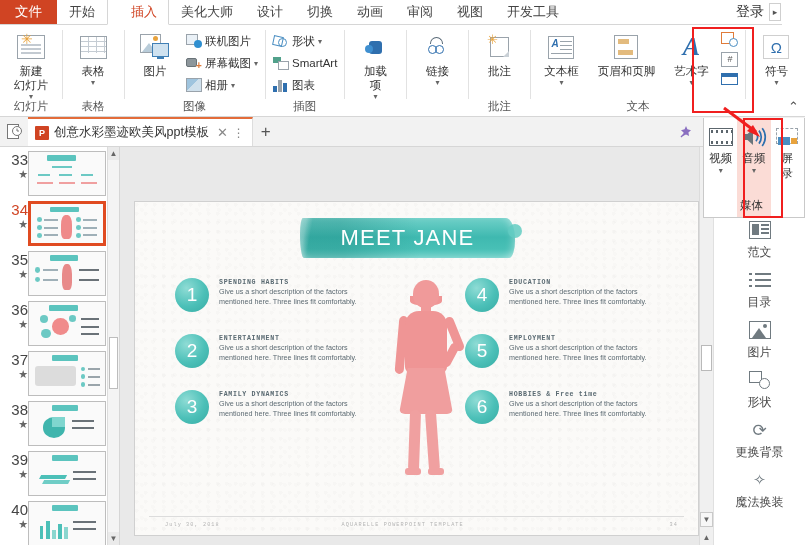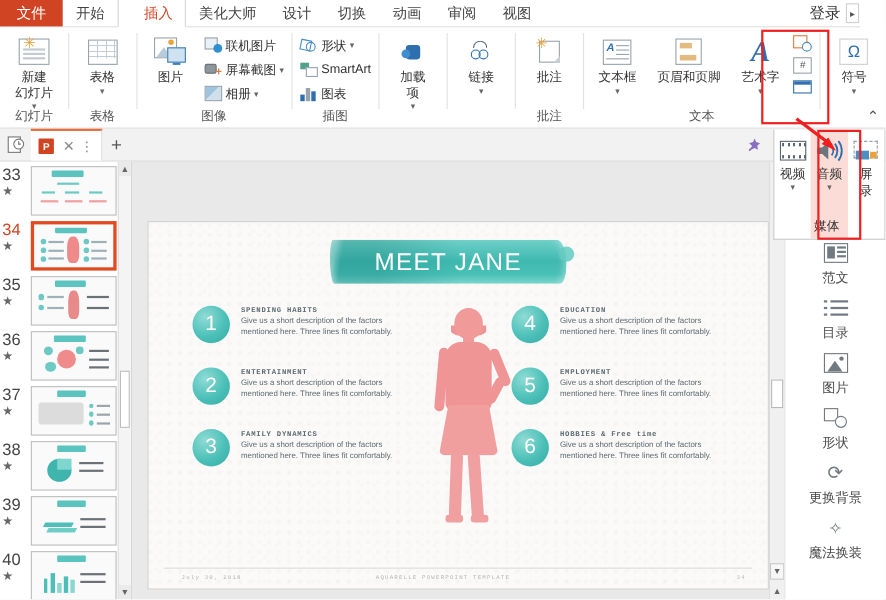--- a/index.html
+++ b/index.html
@@ -154,21 +154,21 @@
   .multiwin { display:flex;align-items:center;gap:3px;font-size:12px;color:#333;padding-left:6px;border-left:1px solid #dcdcdc;}
   .multiwin .sq{width:11px;height:9px;border:1.3px solid #777;position:relative;}
   .multiwin .sq::after{content:"";position:absolute;left:2px;top:-3px;width:11px;height:9px;border:1.3px solid #777;background:#f2f2f2;}
 
   
   .thumbpanel {
     position: absolute; left: 0; top: 147px; width: 120px; height: 398px;
     background: #fff; border-right: 1px solid #d6d6d6; overflow: hidden;
   }
   .thumbrow { display: flex; align-items: flex-start; padding: 4px 2px 4px 2px; height: 50px; }
-  .thumb-meta { width: 26px; text-align: left; padding-top: 1px; }
+  .thumb-meta { width: 26px; text-align: right; padding-top: 1px; }
   .thumb-num { font-size: 15px; color: #444; line-height: 16px; }
   .thumb-num.sel { color: #d04423; }
   .thumb-star { font-size: 11px; color: #666; line-height: 12px; }
   .thumb-frame { width: 78px; height: 45px; border: 1px solid #bdbdbd; background: #fafafa; position: relative; overflow: hidden; }
   .thumb-frame.sel { border: 3px solid #e04b21; }
   .tcap { position:absolute; left:14%; top:8%; width:42%; height:10%; background:#5bc4be; border-radius:1px;}
   .tdot { position:absolute; width:7%; height:12%; border-radius:50%; background:#6cc9c4; }
   .tline { position:absolute; height:5%; background:#9fb0b8; }
   .tperson { position:absolute; background:#ef8a8a; border-radius:40% 40% 30% 30%; }
 
@@ -324,20 +324,23 @@
       </div>
     <div class="tab">
         <span>动画</span>
       </div>
     <div class="tab">
         <span>审阅</span>
       </div>
     <div class="tab">
         <span>视图</span>
       </div>
+    <div class="tab">
+        <span>开发工具</span>
+      </div>
     <div class="tab tab-login">
         <span>登录</span>
       </div>
     <div class="tab-arrow">
         <span>▸</span>
       </div>
   </div>
 
   <div class="ribbon">
 
@@ -581,20 +584,21 @@
   <div class="docbar">
     <div class="docbar-lead">
       <svg width="17" height="17" viewBox="0 0 17 17">
           <rect x="1.5" y="1.5" width="11" height="14" fill="#fff" stroke="#777"></rect>
           <circle cx="11" cy="8" r="4.5" fill="#fff" stroke="#777"></circle>
           <path d="M11 5.5 V8 h2" stroke="#777" fill="none"></path>
         </svg>
     </div>
     <div class="doctab">
       <span class="pptico">P</span>
+      <span>创意水彩墨迹欧美风ppt模板</span>
       <span class="x">✕</span>
       <span class="dots">⋮</span>
     </div>
     <div class="docbar-plus">+</div>
     <div class="docbar-right">
       <span class="dbi">
         <svg width="14" height="14" viewBox="0 0 14 14">
             <path d="M7 1 l1.4 3.2 L12 5.2 l-2.6 2.4 .7 3.5 L7 9.5 3.9 11.1 l.7-3.5 L2 5.2 l3.6-1z" fill="#8a6fc0"></path>
             <path d="M2 12 l3-3" stroke="#8a6fc0" stroke-width="1.5"></path>
           </svg>

